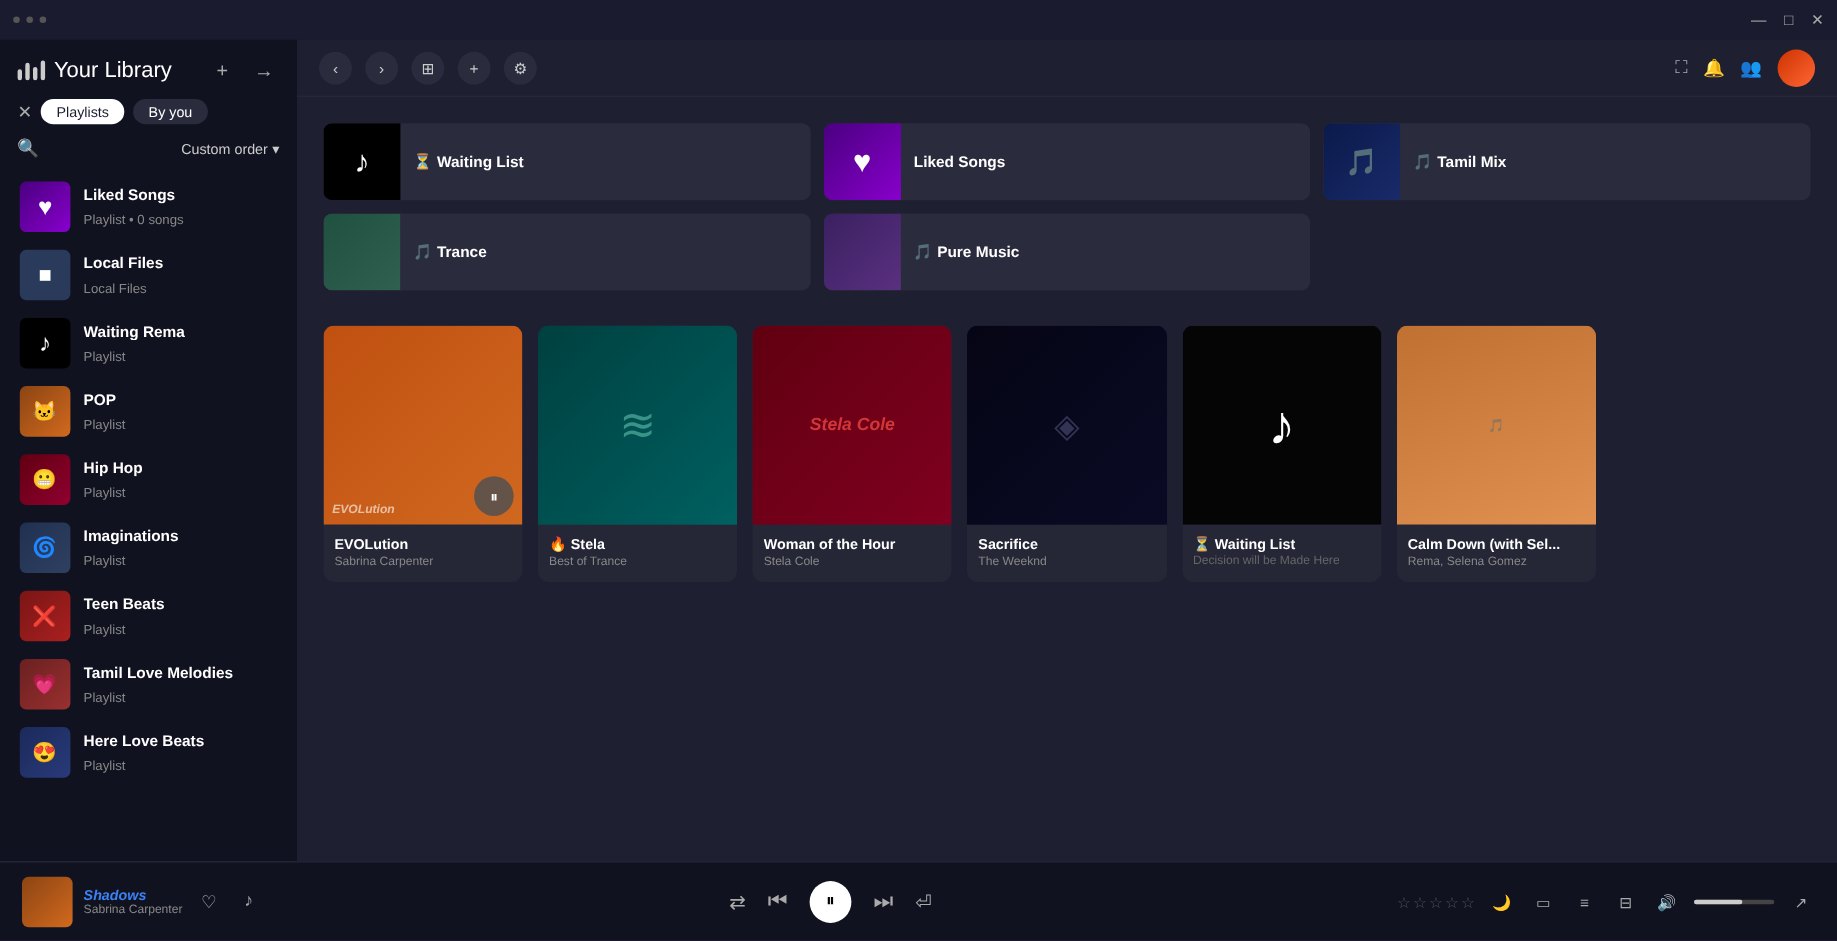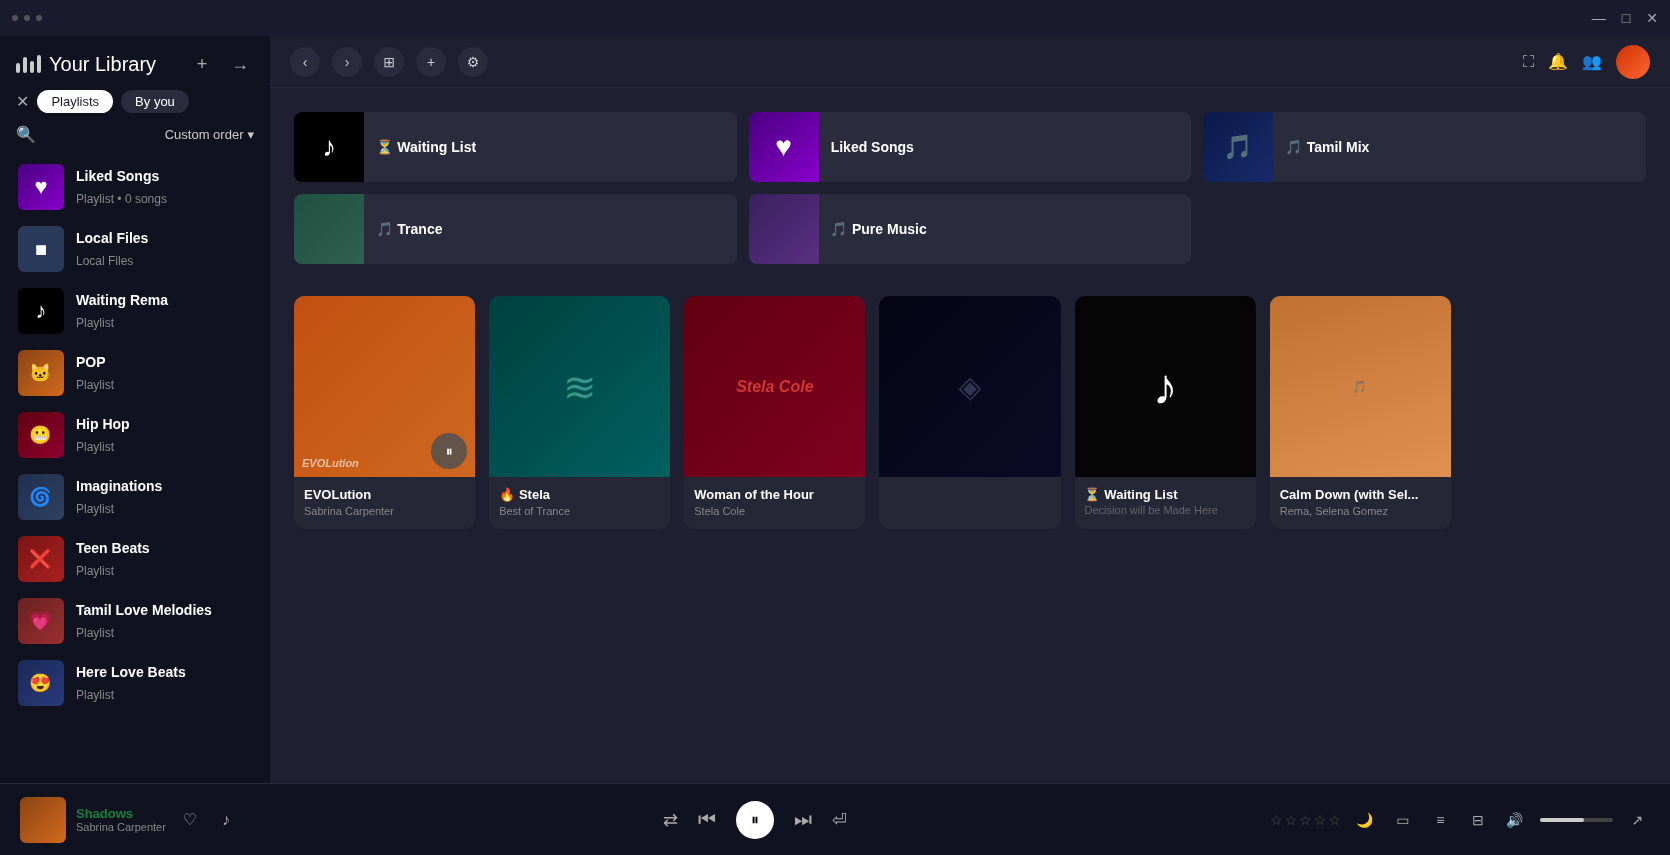--- a/index.html
+++ b/index.html
@@ -187,21 +187,21 @@
     }
     .now-playing-thumb {
       width: 46px;
       height: 46px;
       border-radius: 6px;
       background: linear-gradient(135deg, #8B4513, #D2691E);
       overflow: hidden;
       flex-shrink: 0;
     }
     .now-playing-info { flex: 1; }
-    .now-playing-title { font-size: 13px; font-weight: 600; color: #15803d; }
+    .now-playing-title { font-size: 13px; font-weight: 600; color: #3b82f6; font-style: italic; }
     .now-playing-artist { font-size: 11px; color: #888; }
     .now-playing-actions { display: flex; gap: 8px; }
 
     .player-controls {
       flex: 1;
       display: flex;
       flex-direction: column;
       align-items: center;
       gap: 6px;
     }
@@ -684,20 +684,24 @@
             <div class="recent-card-sub">Stela Cole</div>
           </div>
         </div>
 
         <div class="recent-card">
           <div class="recent-card-thumb" style="background:linear-gradient(135deg,#050515,#0a0a25);">
             <div style="width:100%;height:100%;display:flex;align-items:center;justify-content:center;">
               <div style="color:rgba(80,80,120,0.6);font-size:30px;">◈</div>
             </div>
           </div>
+          <div class="recent-card-info">
+            <div class="recent-card-name">Sacrifice</div>
+            <div class="recent-card-sub">The Weeknd</div>
+          </div>
         </div>
 
         <div class="recent-card">
           <div class="recent-card-thumb bg-black">
             <div style="width:100%;height:100%;display:flex;align-items:center;justify-content:center;background:#050505;">
               <span style="color:#fff;font-size:50px;">♪</span>
             </div>
           </div>
           <div class="recent-card-info">
             <div class="recent-card-name">⏳ Waiting List</div>

